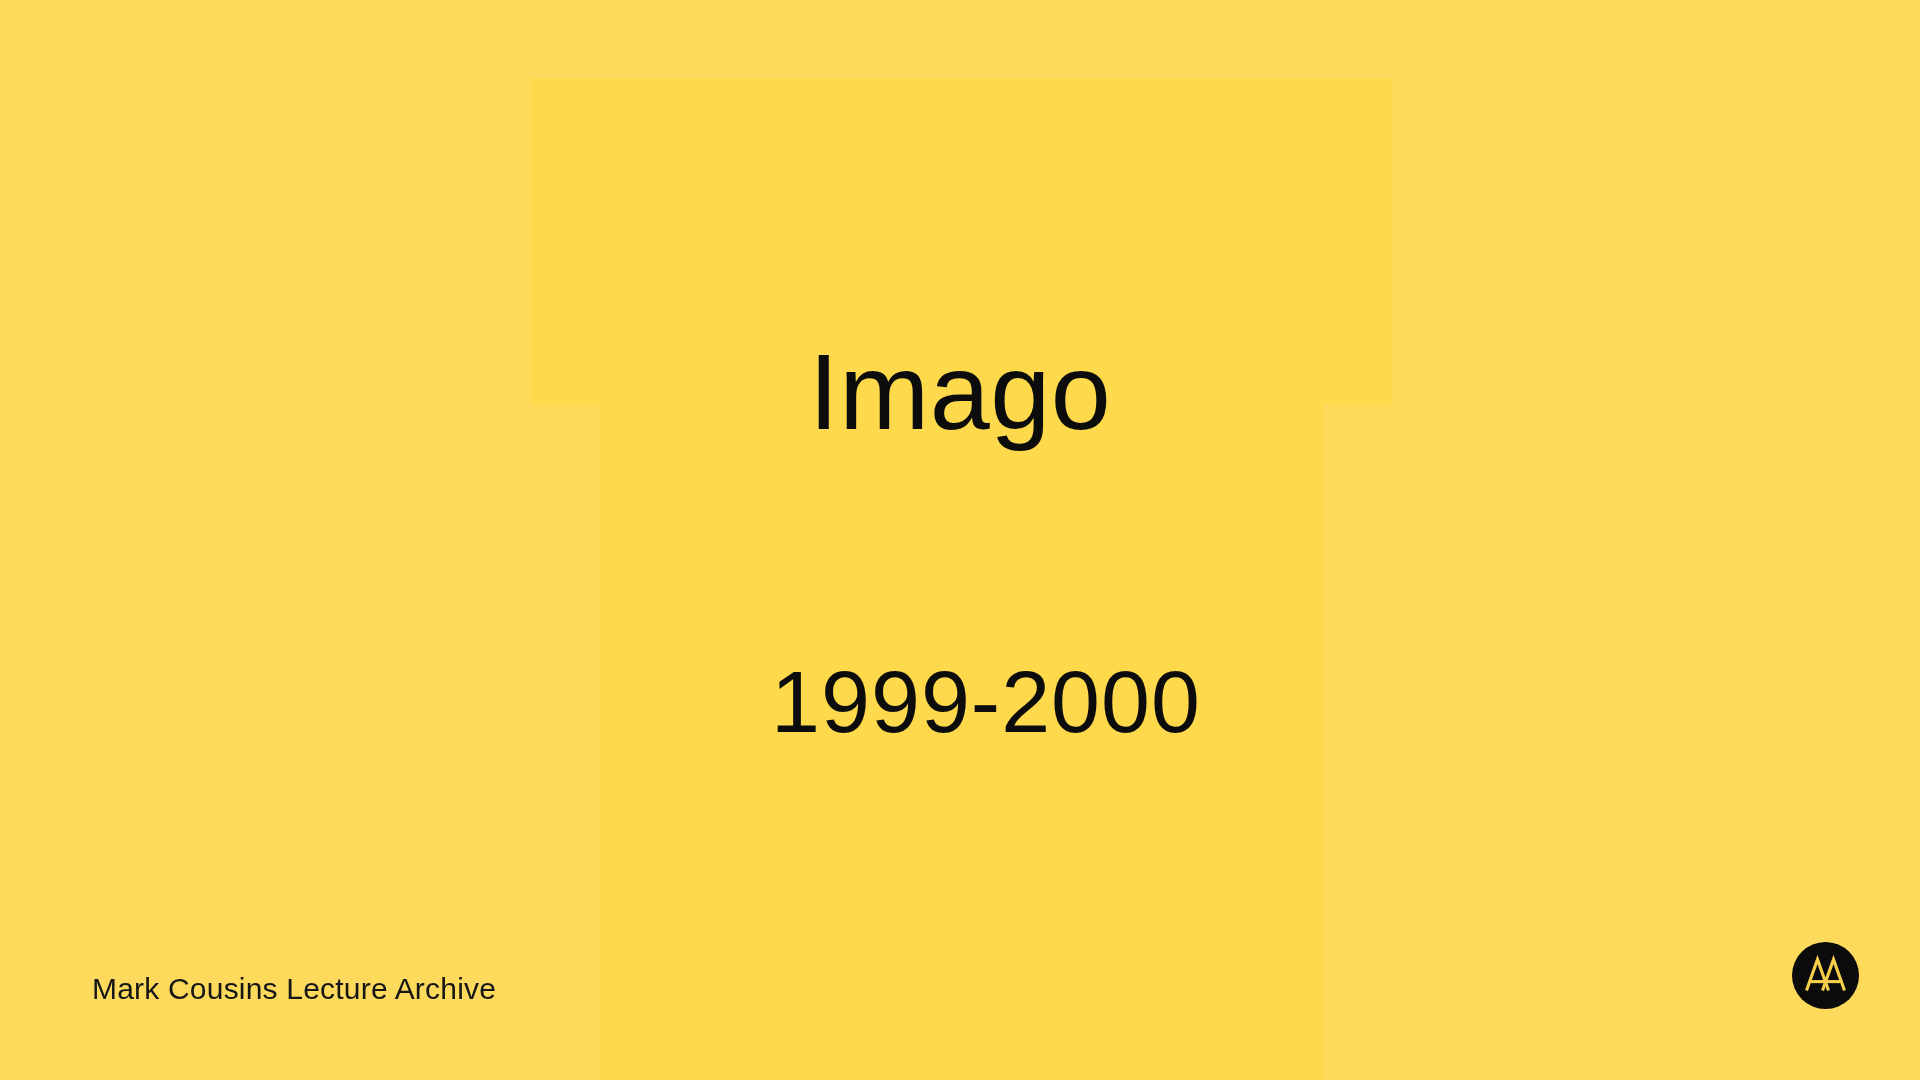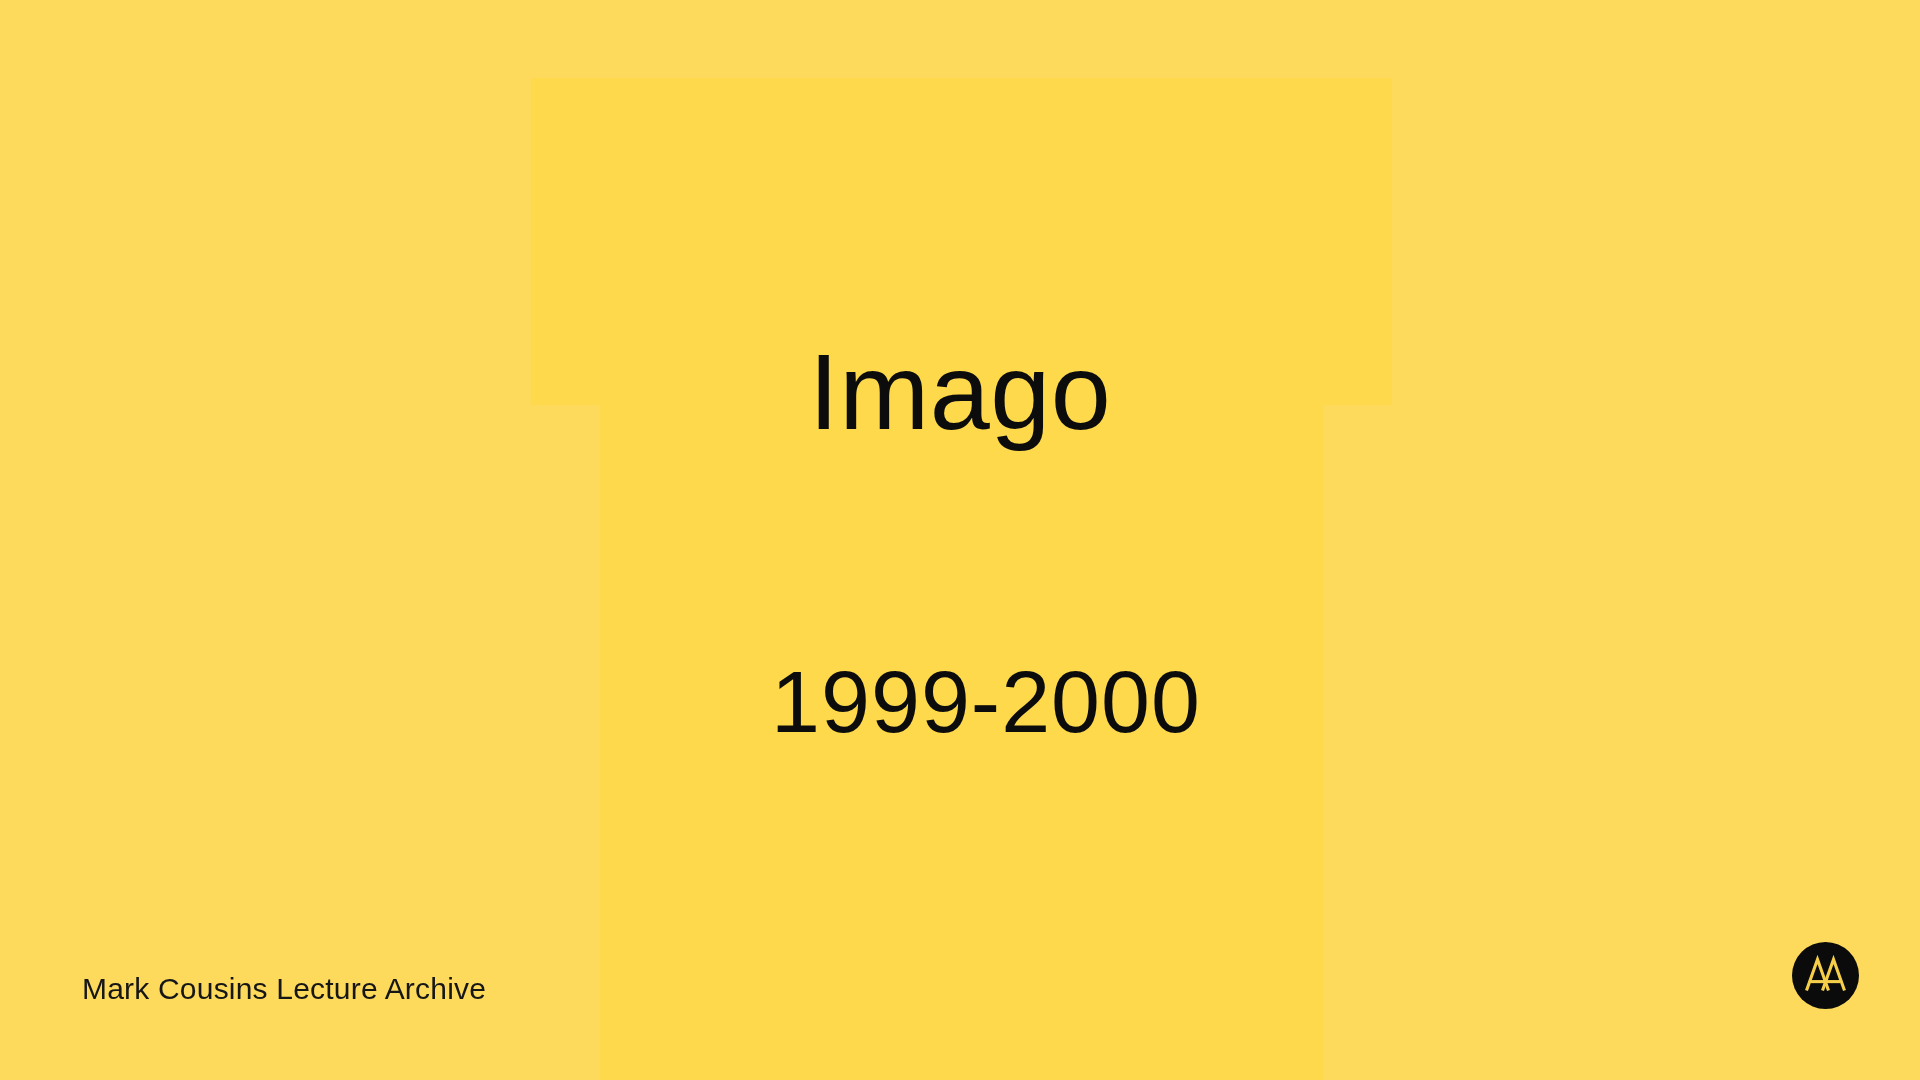--- a/index.html
+++ b/index.html
@@ -81,21 +81,21 @@
     font-size: 88px;
     line-height: 1;
     font-weight: 400;
     letter-spacing: 1px;
     padding-left: 26px;
   }
 
   
   #footer-caption {
     position: absolute;
-    left: 82px;
+    left: 92px;
     top: 974px;
     font-size: 30px;
     line-height: 1;
     color: #161616;
     letter-spacing: 0.2px;
     white-space: nowrap;
   }
 
   
   #logo {

